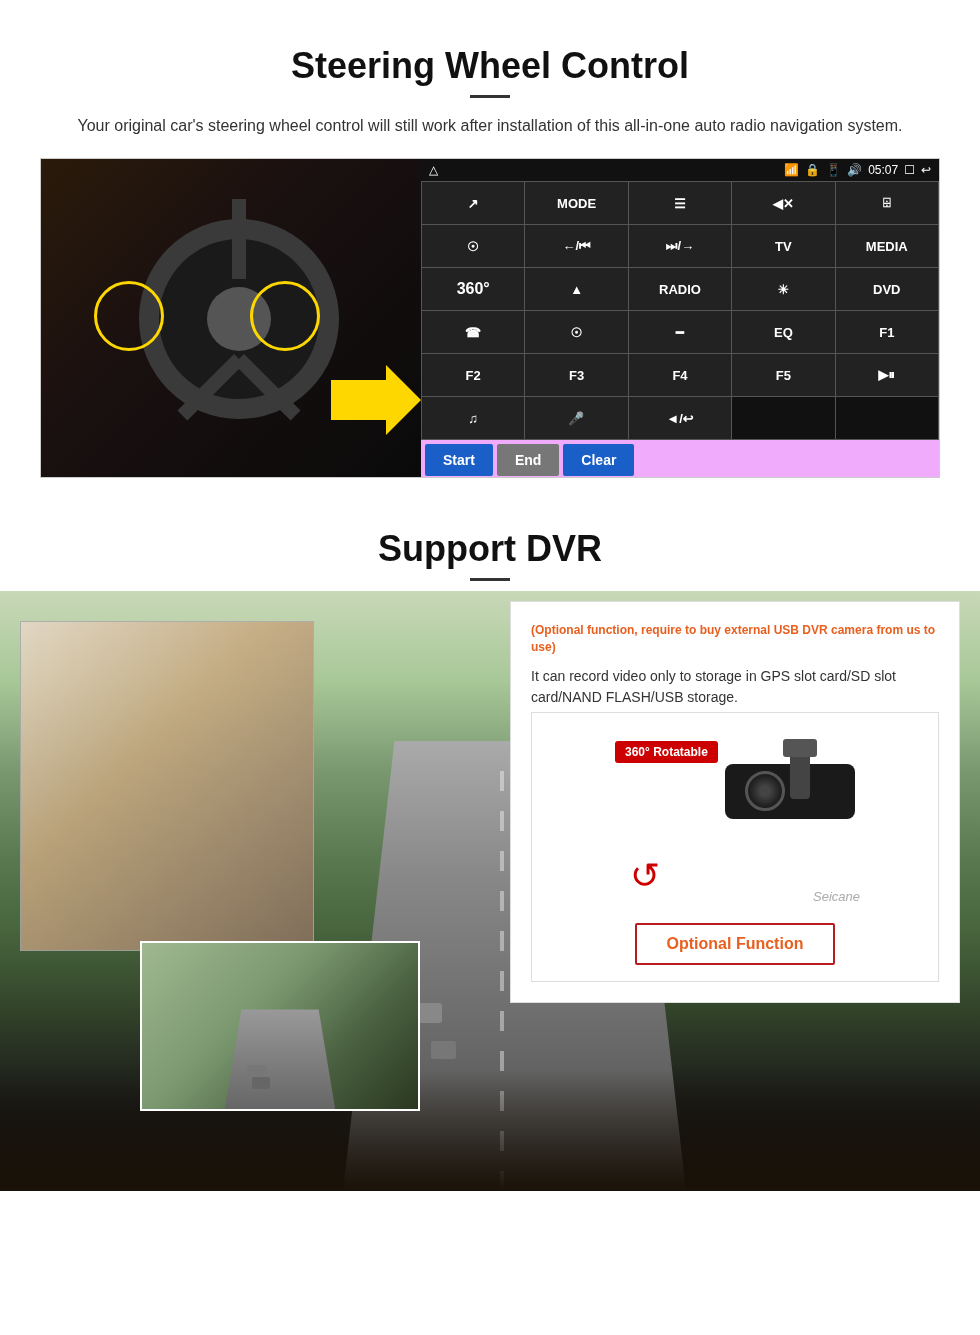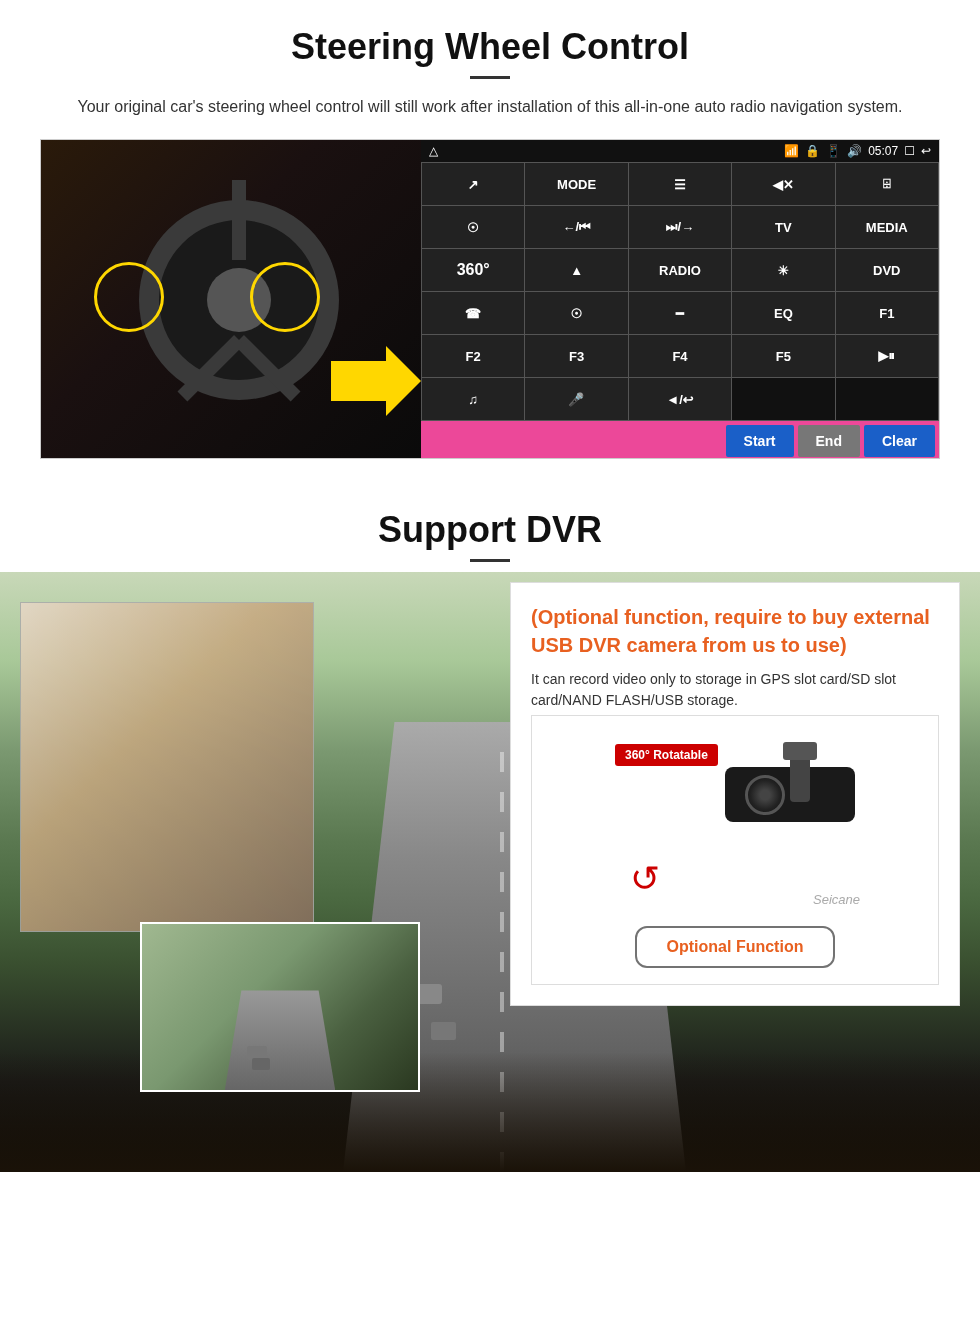--- a/index.html
+++ b/index.html
@@ -6,21 +6,21 @@
     body {
       width: 980px;
       min-height: 1335px;
       font-family: Arial, sans-serif;
       background: #fff;
       overflow-x: hidden;
     }
 
     
     .section1 {
-      padding: 26px 40px 20px;
+      padding: 45px 40px 20px;
       text-align: center;
     }
     .section1 h1 {
       font-size: 36px;
       font-weight: 900;
       color: #111;
       margin-bottom: 8px;
     }
     .section1-divider {
       width: 40px;
@@ -112,22 +112,22 @@
       cursor: pointer;
       min-height: 42px;
       border: none;
       text-align: center;
     }
 
     .ui-bottom-row {
       display: flex;
       gap: 4px;
       padding: 4px;
-      background: #ec4899;
-      justify-content: flex-end;
+      background: #f0abfc;
+      justify-content: flex-start;
     }
     .bottom-btn {
       padding: 8px 18px;
       font-size: 14px;
       font-weight: bold;
       border: none;
       cursor: pointer;
       border-radius: 2px;
     }
     .btn-start { background: #1a5fc8; color: #fff; }
@@ -180,21 +180,21 @@
       top: 10px;
       right: 20px;
       width: 450px;
       background: #fff;
       border: 1px solid #ddd;
       padding: 20px;
       text-align: left;
     }
     .dvr-info-orange {
       color: #e86020;
-      font-size: 20px;
+      font-size: 12px;
       font-weight: bold;
       line-height: 1.4;
       margin-bottom: 10px;
     }
     .dvr-info-text {
       color: #333;
       font-size: 14px;
       line-height: 1.5;
       margin-bottom: 4px;
     }
@@ -226,27 +226,27 @@
       font-size: 12px;
       font-weight: bold;
       padding: 4px 10px;
       border-radius: 3px;
     }
 
     
     .optional-btn {
       margin-top: 14px;
       padding: 10px 30px;
-      border: 2px solid #737373;
+      border: 2px solid #b91c1c;
       color: #e86020;
       background: #fff;
       font-size: 16px;
       font-weight: bold;
       cursor: pointer;
-      border-radius: 12px;
+      border-radius: 2px;
     }
   </style>
 </head>
 <body>
 
 <div class="section1">
   <h1>Steering Wheel Control</h1>
   <div class="section1-divider"></div>
   <p>Your original car's steering wheel control will still work after installation of this all-in-one auto radio navigation system.</p>
 

